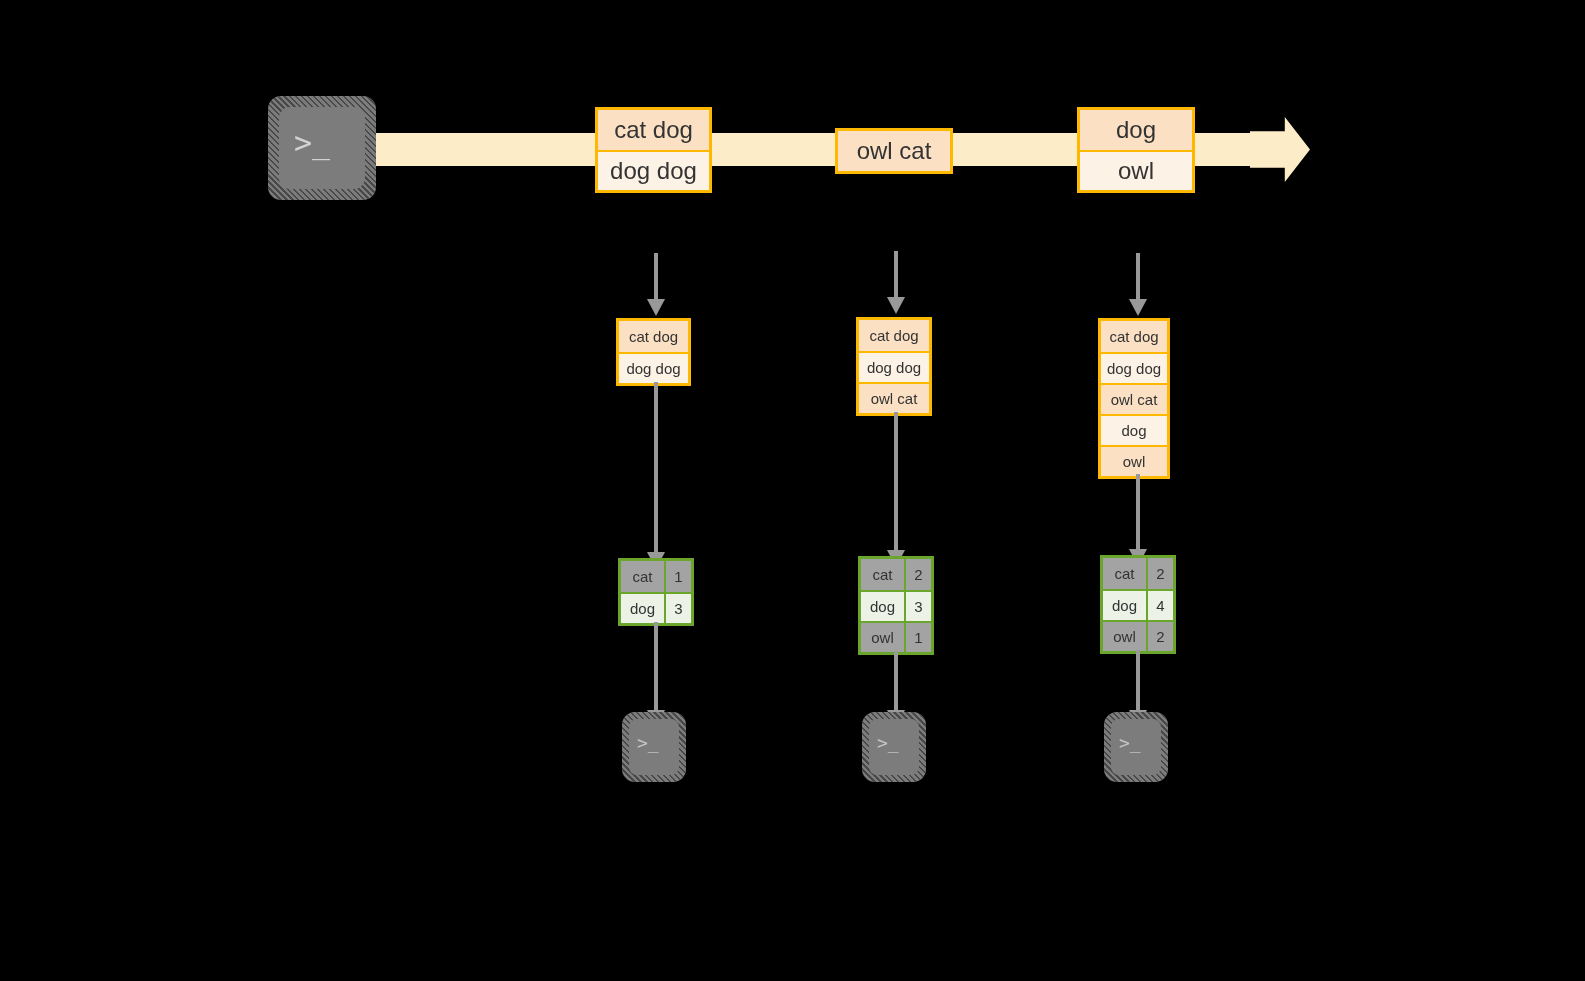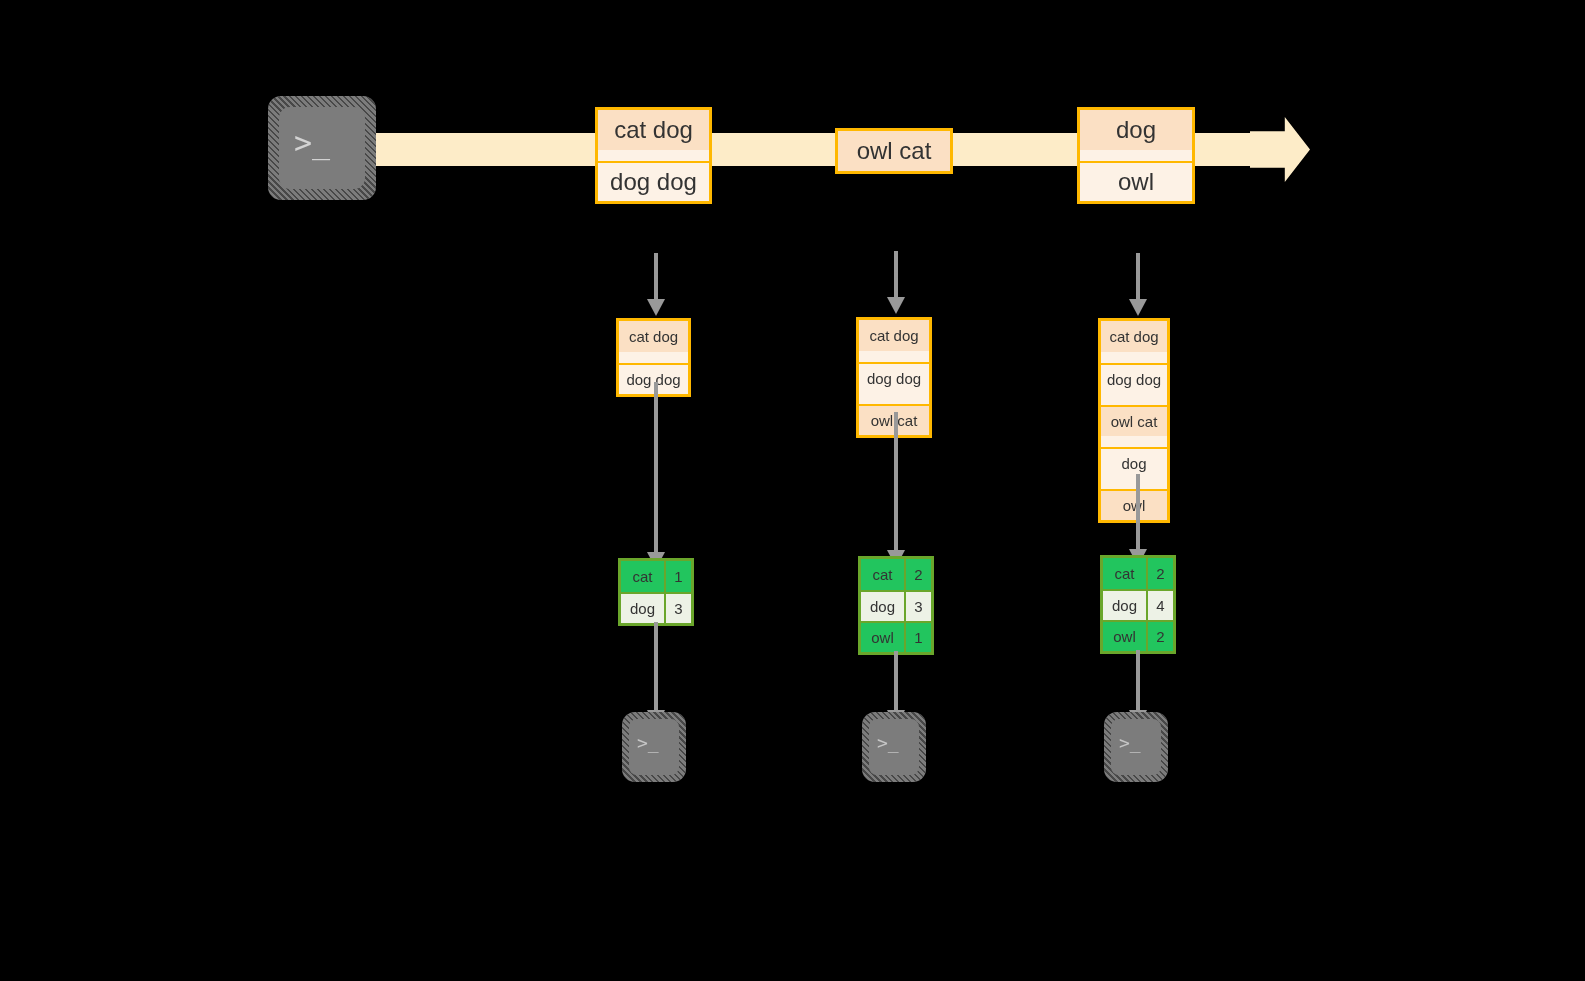--- a/index.html
+++ b/index.html
@@ -73,21 +73,21 @@
     flex-direction: column;
   }
   .obox .row {
     flex: 1 1 auto;
     display: flex;
     align-items: center;
     justify-content: center;
     color: #333333;
     white-space: nowrap;
   }
-  .obox .row + .row { border-top: 2px solid #ffb800; margin-top: 11px; }
+  .obox .row + .row { border-top: 2px solid #ffb800; }
   .obox .row.dark  { background: #fbe0c4; }
   .obox .row.light { background: #fdf2e6; }
 
   .tl-box { font-size: 24px; }
   .tl-box .row { height: 40px; }
 
   .tl-box-1 { left: 595px; top: 107px; width: 117px; }
   .tl-box-2 { left: 835px; top: 128px; width: 118px; }
   .tl-box-3 { left: 1077px; top: 107px; width: 118px; }
 
@@ -105,21 +105,21 @@
     background: #edf2e6;
     display: flex;
     flex-direction: column;
     font-size: 15px;
   }
   .gtable .grow {
     display: flex;
     height: 31px;
   }
   .gtable .grow + .grow { border-top: 2px solid #6aa62b; }
-  .gtable .grow.dark  { background: #22c55e; }
+  .gtable .grow.dark  { background: #a3a3a3; }
   .gtable .grow.light { background: #edf2e6; }
   .gtable .gword {
     width: 45px;
     display: flex; align-items: center; justify-content: center;
     color: #333333;
     border-right: 2px solid #6aa62b;
   }
   .gtable .gcnt {
     width: 25px;
     display: flex; align-items: center; justify-content: center;

